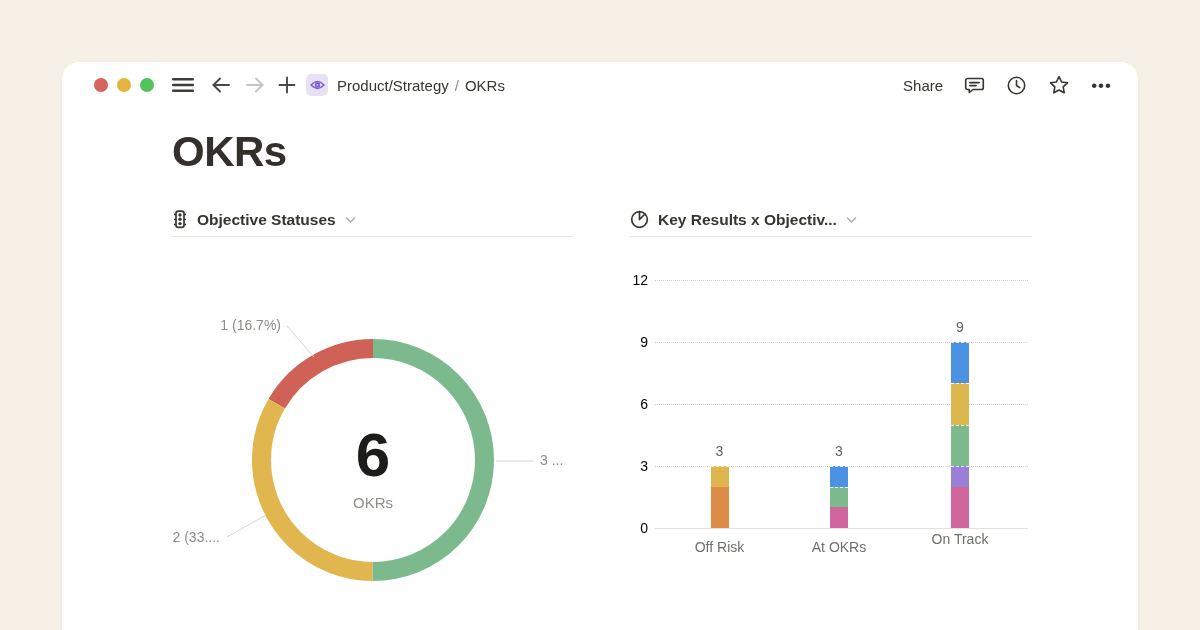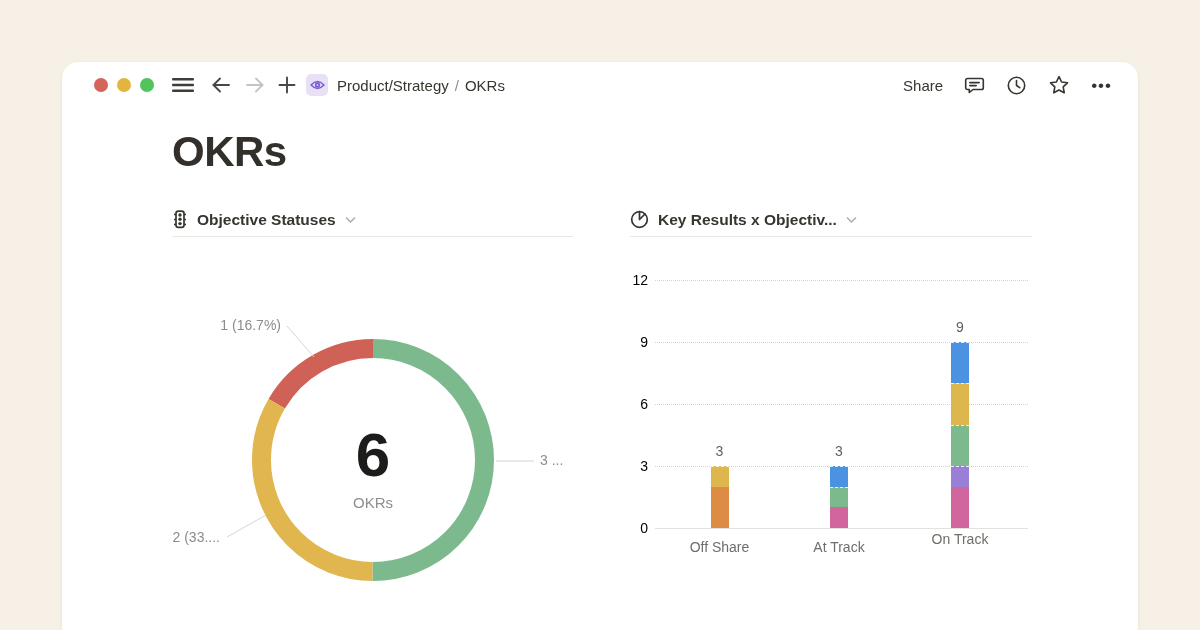--- a/index.html
+++ b/index.html
@@ -188,26 +188,26 @@
       <div class="ytick" style="top: 221px;">3</div>
       <div class="gridline" style="left: 25px; width: 373px; top: 167px;"></div>
       <div class="ytick" style="top: 159px;">6</div>
       <div class="gridline" style="left: 25px; width: 373px; top: 105px;"></div>
       <div class="ytick" style="top: 97px;">9</div>
       <div class="gridline" style="left: 25px; width: 373px; top: 43px;"></div>
       <div class="ytick" style="top: 35px;">12</div>
       <div class="seg" style="left: 80.5px; top: 249.667px; width: 18px; height: 41.3333px; background: rgb(221, 140, 69);"></div>
       <div class="seg" style="left: 80.5px; top: 229px; width: 18px; height: 20.6667px; background: rgb(221, 183, 77); border-top: 1px dashed rgba(255, 255, 255, 0.85);"></div>
       <div class="barval" style="left: 67.5px; top: 206px;">3</div>
-      <div class="catlabel" style="left: 44.5px; top: 302px;">Off Share</div>
+      <div class="catlabel" style="left: 44.5px; top: 302px;">Off Risk</div>
       <div class="seg" style="left: 200px; top: 270.333px; width: 18px; height: 20.6667px; background: rgb(209, 101, 158);"></div>
       <div class="seg" style="left: 200px; top: 249.667px; width: 18px; height: 20.6667px; background: rgb(124, 186, 142); border-top: 1px dashed rgba(255, 255, 255, 0.85);"></div>
       <div class="seg" style="left: 200px; top: 229px; width: 18px; height: 20.6667px; background: rgb(75, 146, 226); border-top: 1px dashed rgba(255, 255, 255, 0.85);"></div>
       <div class="barval" style="left: 187px; top: 206px;">3</div>
-      <div class="catlabel" style="left: 164px; top: 302px;">At Track</div>
+      <div class="catlabel" style="left: 164px; top: 302px;">At OKRs</div>
       <div class="seg" style="left: 321px; top: 249.667px; width: 18px; height: 41.3333px; background: rgb(209, 101, 158);"></div>
       <div class="seg" style="left: 321px; top: 229px; width: 18px; height: 20.6667px; background: rgb(154, 127, 214); border-top: 1px dashed rgba(255, 255, 255, 0.85);"></div>
       <div class="seg" style="left: 321px; top: 187.667px; width: 18px; height: 41.3333px; background: rgb(124, 186, 142); border-top: 1px dashed rgba(255, 255, 255, 0.85);"></div>
       <div class="seg" style="left: 321px; top: 146.333px; width: 18px; height: 41.3333px; background: rgb(221, 183, 77); border-top: 1px dashed rgba(255, 255, 255, 0.85);"></div>
       <div class="seg" style="left: 321px; top: 105px; width: 18px; height: 41.3333px; background: rgb(75, 146, 226); border-top: 1px dashed rgba(255, 255, 255, 0.85);"></div>
       <div class="barval" style="left: 308px; top: 82px;">9</div>
       <div class="catlabel" style="left: 285px; top: 294px;">On Track</div>
     </div>
 
 </div>

